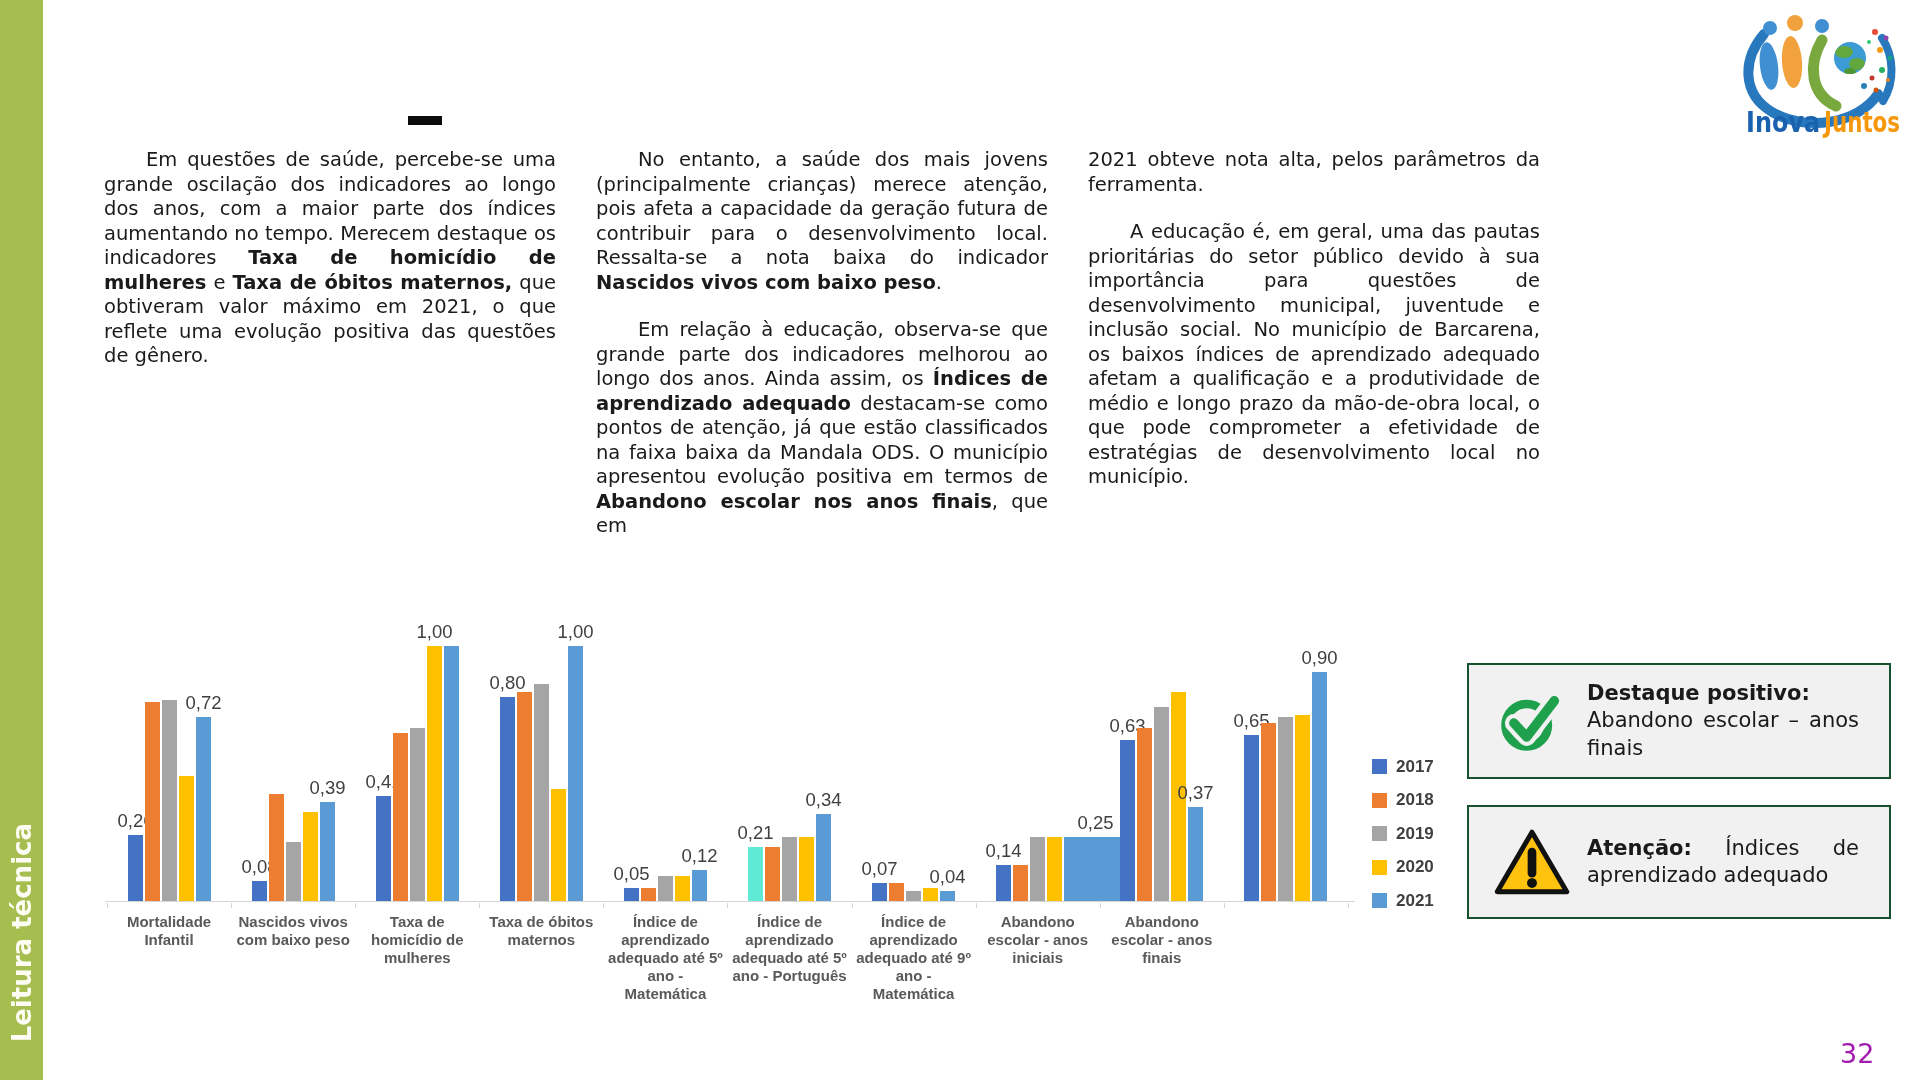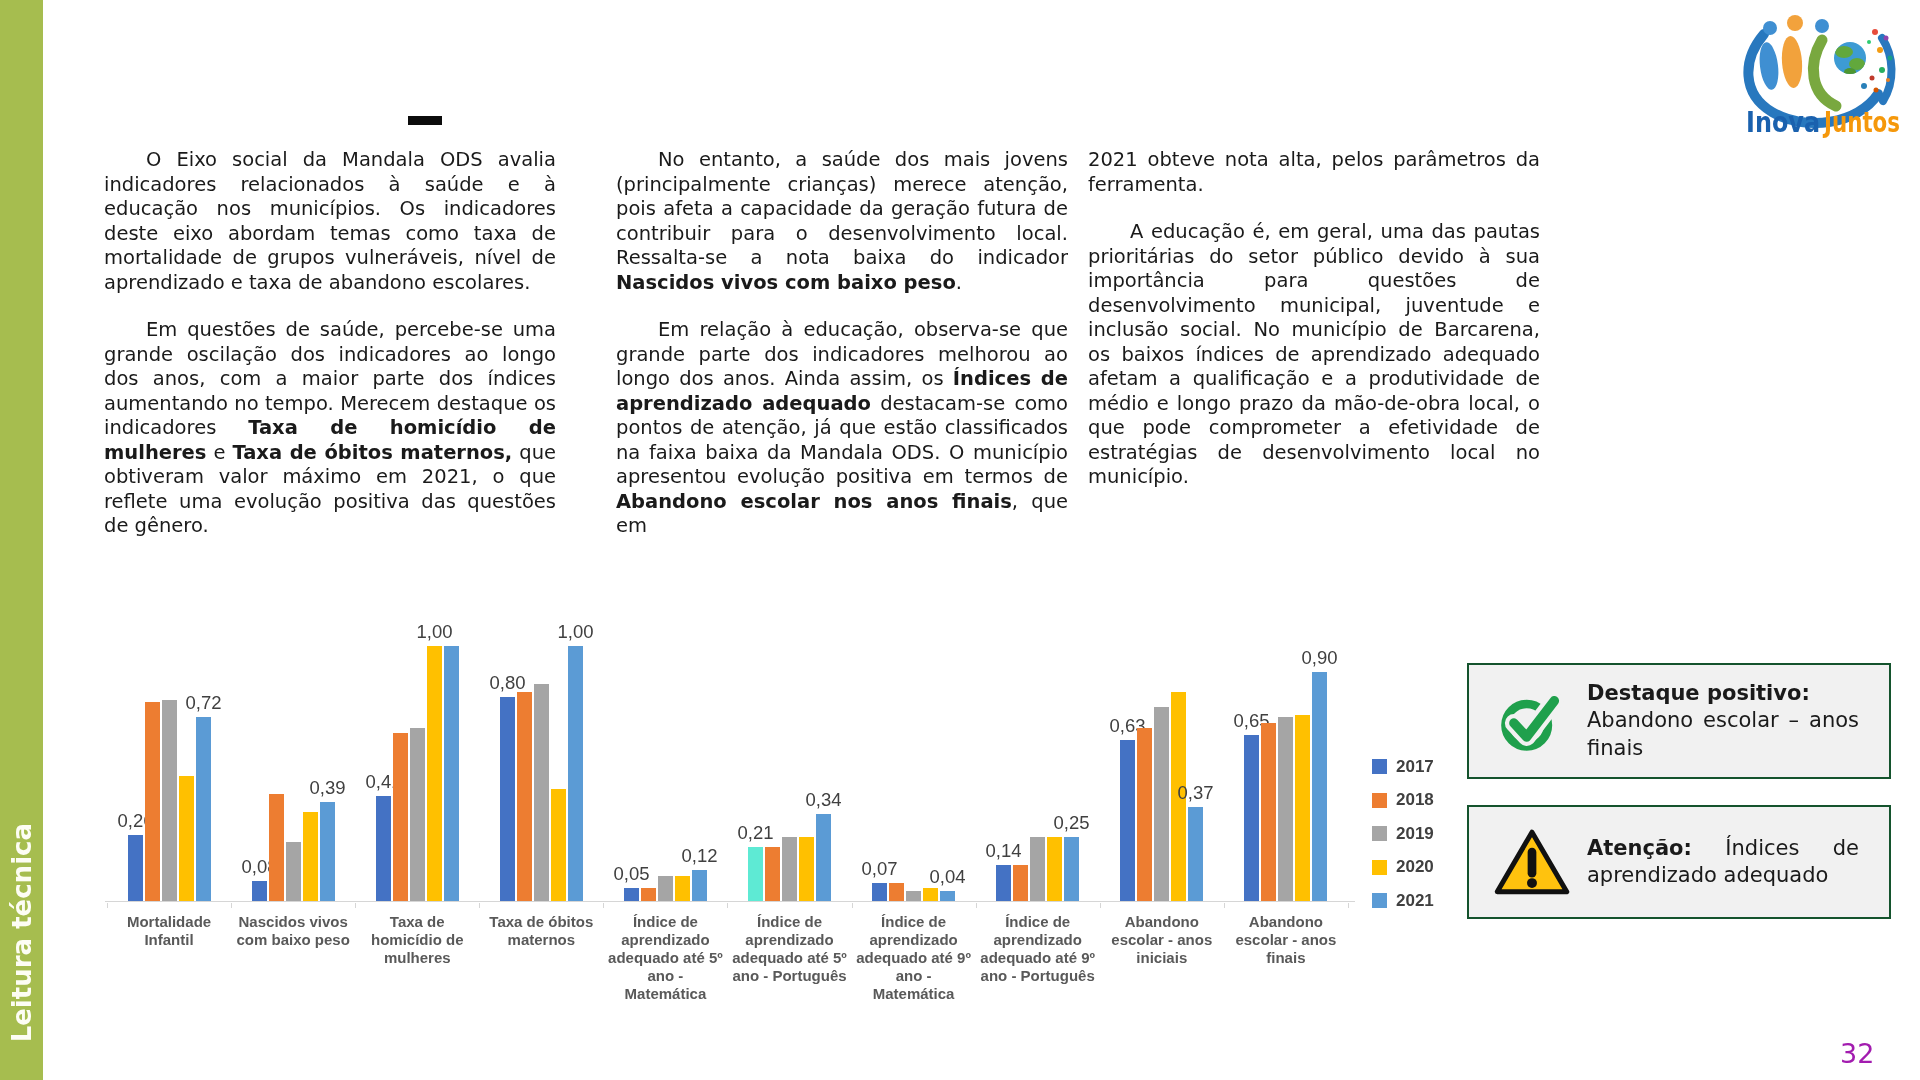--- a/index.html
+++ b/index.html
@@ -6,21 +6,21 @@
   #page{position:relative;width:1920px;height:1080px;background:#ffffff;overflow:hidden;
         font-family:"DejaVu Sans",sans-serif;color:#1a1a1a;}
   
   #sidebar{position:absolute;left:0;top:0;width:43px;height:1080px;background:#a6bd4f;}
   #sidebar .vlabel-text{position:absolute;bottom:38px;left:50%;transform:translateX(-50%) rotate(180deg);
         writing-mode:vertical-rl;font-size:26px;font-weight:bold;color:#fdfdf4;white-space:nowrap;}
   
   #title-dash{position:absolute;left:408px;top:116px;width:34px;height:9px;background:#0c0c0c;}
   
   .col{position:absolute;top:148px;width:452px;text-align:justify;font-size:19.5px;line-height:24.5px;}
-  #col1{left:104px;} #col2{left:616px;} #col3{left:1088px;}
+  #col1{left:104px;} #col2{left:596px;} #col3{left:1088px;}
   .para{margin:0 0 23px 0;}
   .para.ind{text-indent:42px;}
   .para b{font-weight:bold;}
   
   #plot{position:absolute;left:105px;top:602px;width:1250px;height:300px;display:flex;align-items:flex-end;
         padding-left:23px;box-sizing:border-box;border-bottom:1px solid #d6d6d6;}
   .cluster{display:flex;align-items:flex-end;width:83px;margin-right:41px;flex:none;}
   .cluster:last-child{margin-right:0;}
   .bar{width:15px;margin-right:2px;flex:none;position:relative;}
   .bar:last-child{margin-right:0;}
@@ -91,21 +91,20 @@
       <circle cx="128" cy="80" r="3" fill="#2980b9"></circle>
         <circle cx="140" cy="84" r="2.5" fill="#d35400"></circle>
       <circle cx="133" cy="36" r="2" fill="#2ecc71"></circle>
         <circle cx="152" cy="74" r="2" fill="#e67e22"></circle>
     </g>
     <text x="10" y="126" textLength="74" lengthAdjust="spacingAndGlyphs" font-family="DejaVu Sans, sans-serif" font-size="28" font-weight="bold" fill="#1a61ae">Inova</text>
     <text x="88" y="126" textLength="76" lengthAdjust="spacingAndGlyphs" font-family="DejaVu Sans, sans-serif" font-size="28" font-weight="bold" fill="#f5980b">Juntos</text>
   </svg>
 
   <div id="col1" class="col">
-      <p class="para ind"><span>O Eixo social da Mandala ODS avalia indicadores relacionados à saúde e à educação nos municípios. Os indicadores deste eixo abordam temas como taxa de mortalidade de grupos vulneráveis, nível de aprendizado e taxa de abandono escolares.</span></p>
       <p class="para ind"><span>Em questões de saúde, percebe-se uma grande oscilação dos indicadores ao longo dos anos, com a maior parte dos índices aumentando no tempo. Merecem destaque os indicadores </span><b>Taxa de homicídio de mulheres</b><span> e </span><b>Taxa de óbitos maternos,</b><span> que obtiveram valor máximo em 2021, o que reflete uma evolução positiva das questões de gênero.</span></p>
     </div>
   <div id="col2" class="col">
       <p class="para ind"><span>No entanto, a saúde dos mais jovens (principalmente crianças) merece atenção, pois afeta a capacidade da geração futura de contribuir para o desenvolvimento local. Ressalta-se a nota baixa do indicador </span><b>Nascidos vivos com baixo peso</b><span>.</span></p>
       <p class="para ind"><span>Em relação à educação, observa-se que grande parte dos indicadores melhorou ao longo dos anos. Ainda assim, os </span><b>Índices de aprendizado adequado</b><span> destacam-se como pontos de atenção, já que estão classificados na faixa baixa da Mandala ODS. O município apresentou evolução positiva em termos de </span><b>Abandono escolar nos anos finais</b><span>, que em</span></p>
     </div>
   <div id="col3" class="col">
       <p class="para"><span>2021 obteve nota alta, pelos parâmetros da ferramenta.</span></p>
       <p class="para ind"><span>A educação é, em geral, uma das pautas prioritárias do setor público devido à sua importância para questões de desenvolvimento municipal, juventude e inclusão social. No município de Barcarena, os baixos índices de aprendizado adequado afetam a qualificação e a produtividade de médio e longo prazo da mão-de-obra local, o que pode comprometer a efetividade de estratégias de desenvolvimento local no município.</span></p>
     </div>
@@ -188,21 +187,21 @@
           <span class="vlabel">0,04</span>
         </div>
       </div>
       <div class="cluster">
         <div class="bar" style="height: 35.7px; background: rgb(68, 114, 196);">
           <span class="vlabel">0,14</span>
         </div>
         <div class="bar" style="height: 35.7px; background: rgb(237, 125, 49);"></div>
         <div class="bar" style="height: 63.75px; background: rgb(165, 165, 165);"></div>
         <div class="bar" style="height: 63.75px; background: rgb(255, 192, 0);"></div>
-        <div class="bar" style="height: 63.75px; background: rgb(91, 155, 213);">
+        <div class="bar" style="height: 63.75px; background: rgb(91, 155, 213); padding-left: 48px;">
           <span class="vlabel">0,25</span>
         </div>
       </div>
       <div class="cluster">
         <div class="bar" style="height: 160.65px; background: rgb(68, 114, 196);">
           <span class="vlabel">0,63</span>
         </div>
         <div class="bar" style="height: 173.4px; background: rgb(237, 125, 49);"></div>
         <div class="bar" style="height: 193.8px; background: rgb(165, 165, 165);"></div>
         <div class="bar" style="height: 209.1px; background: rgb(255, 192, 0);"></div>
@@ -236,21 +235,20 @@
       <div class="tick last"></div>
     </div>
   <div id="catlabels">
       <div class="catlabel">Mortalidade Infantil</div>
       <div class="catlabel">Nascidos vivos com baixo peso</div>
       <div class="catlabel">Taxa de homicídio de mulheres</div>
       <div class="catlabel">Taxa de óbitos maternos</div>
       <div class="catlabel">Índice de aprendizado adequado até 5º ano - Matemática</div>
       <div class="catlabel">Índice de aprendizado adequado até 5º ano - Português</div>
       <div class="catlabel">Índice de aprendizado adequado até 9º ano - Matemática</div>
-      <div class="catlabel">Índice de aprendizado adequado até 9º ano - Português</div>
       <div class="catlabel">Abandono escolar - anos iniciais</div>
       <div class="catlabel">Abandono escolar - anos finais</div>
     </div>
   <div id="legend">
       <div class="lg-item">
         <span class="lg-swatch" style="background: rgb(68, 114, 196);"></span>
         <span class="lg-label">2017</span>
       </div>
       <div class="lg-item">
         <span class="lg-swatch" style="background: rgb(237, 125, 49);"></span>

